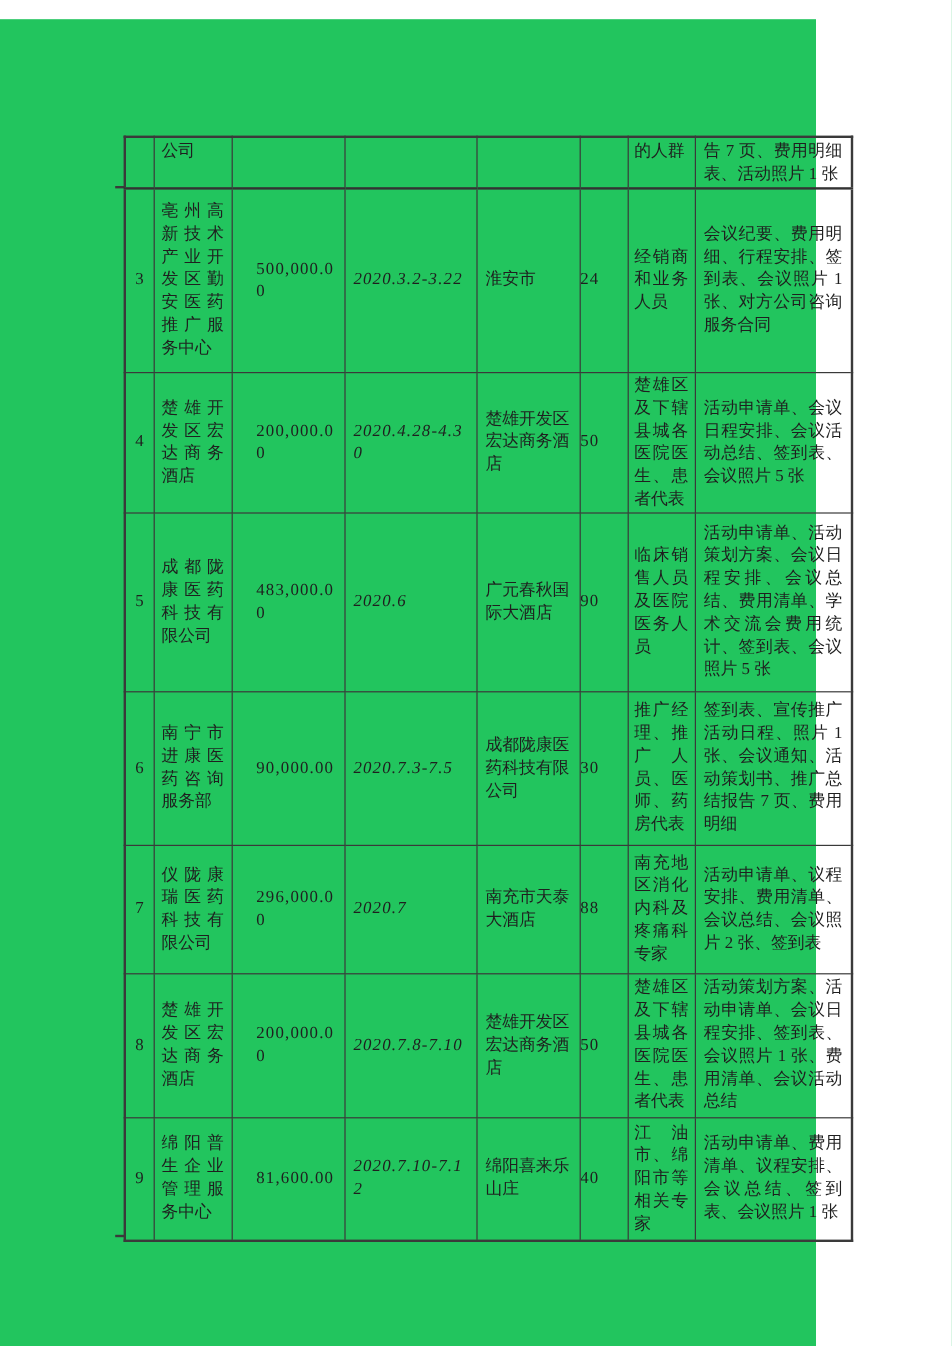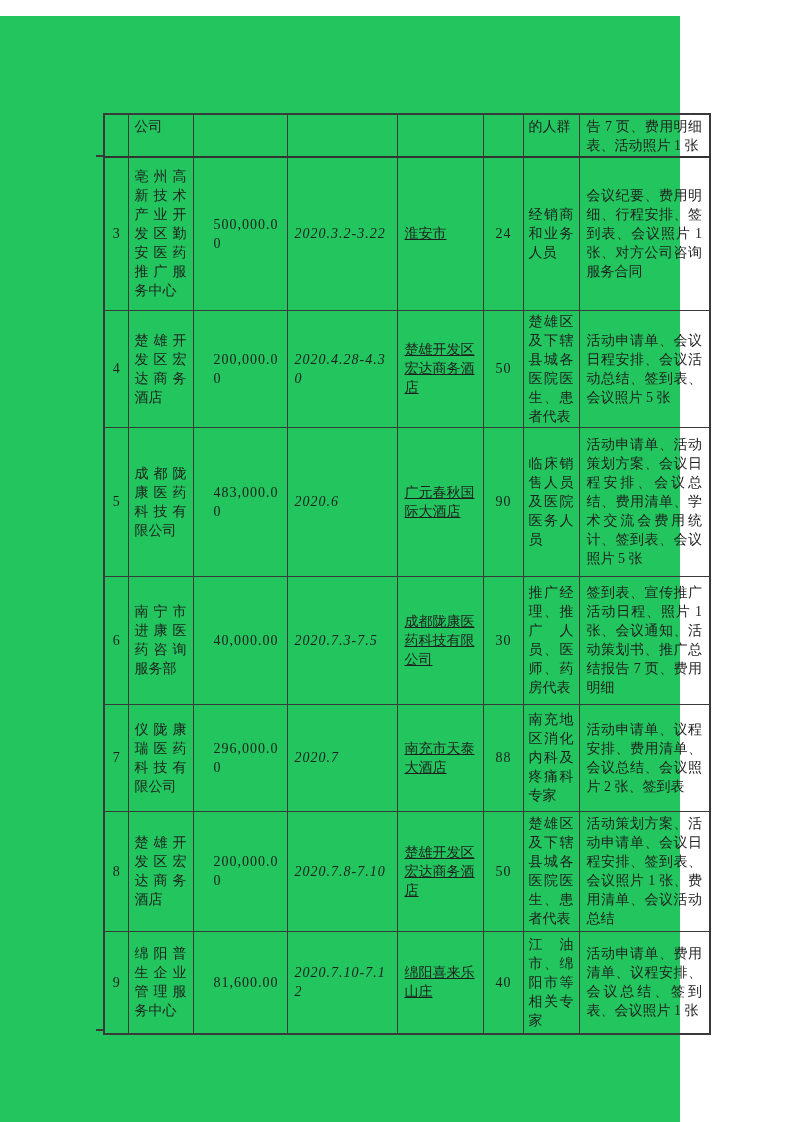--- a/index.html
+++ b/index.html
@@ -43,22 +43,22 @@
   tr.r5 { height: 107px; }
   tr.r6 { height: 120px; }
   tr.r7 { height: 103px; }
   
   tr.r0 td { vertical-align: top; border-bottom: 2px solid #333333; padding-top: 2px; }
   
   td.c-num   { text-align: center; padding: 1px 1px; }
   td.c-comp  { text-align: justify; text-justify: inter-character; padding: 1px 6px; }
   td.c-amt   { text-align: left; letter-spacing: 1px; padding-left: 20px; }
   td.c-date  { text-align: left; letter-spacing: 1px; padding-left: 7px; font-style: italic; }
-  td.c-loc   { text-align: left; text-decoration: underline; }
-  td.c-cnt   { text-align: right; letter-spacing: 1px; padding: 1px 11px; }
+  td.c-loc   { text-align: left; }
+  td.c-cnt   { text-align: left; letter-spacing: 1px; padding: 1px 0; }
   td.c-aud   { text-align: justify; text-justify: inter-character; padding: 1px 5px; }
   td.c-mat   { text-align: justify; text-justify: inter-character; }
   
   .edge-mark { position: absolute; background: #3a3a3a; height: 2px; width: 8px; }
   .edge-mark.m1 { left: 96px; top: 139px; }
   .edge-mark.m2 { left: 96px; top: 1013px; }
 </style>
 </head>
 <body>
 
@@ -115,21 +115,21 @@
         <td class="c-amt">483,000.00</td>
         <td class="c-date">2020.6</td>
         <td class="c-loc">广元春秋国际大酒店</td>
         <td class="c-cnt">90</td>
         <td class="c-aud">临床销售人员及医院医务人员</td>
         <td class="c-mat">活动申请单、活动策划方案、会议日程安排、会议总结、费用清单、学术交流会费用统计、签到表、会议照片 5 张</td>
       </tr>
       <tr class="r4">
         <td class="c-num">6</td>
         <td class="c-comp">南宁市进康医药咨询服务部</td>
-        <td class="c-amt">40,000.00</td>
+        <td class="c-amt">90,000.00</td>
         <td class="c-date">2020.7.3-7.5</td>
         <td class="c-loc">成都陇康医药科技有限公司</td>
         <td class="c-cnt">30</td>
         <td class="c-aud">推广经理、推广人员、医师、药房代表</td>
         <td class="c-mat">签到表、宣传推广活动日程、照片 1 张、会议通知、活动策划书、推广总结报告 7 页、费用明细</td>
       </tr>
       <tr class="r5">
         <td class="c-num">7</td>
         <td class="c-comp">仪陇康瑞医药科技有限公司</td>
         <td class="c-amt">296,000.00</td>

